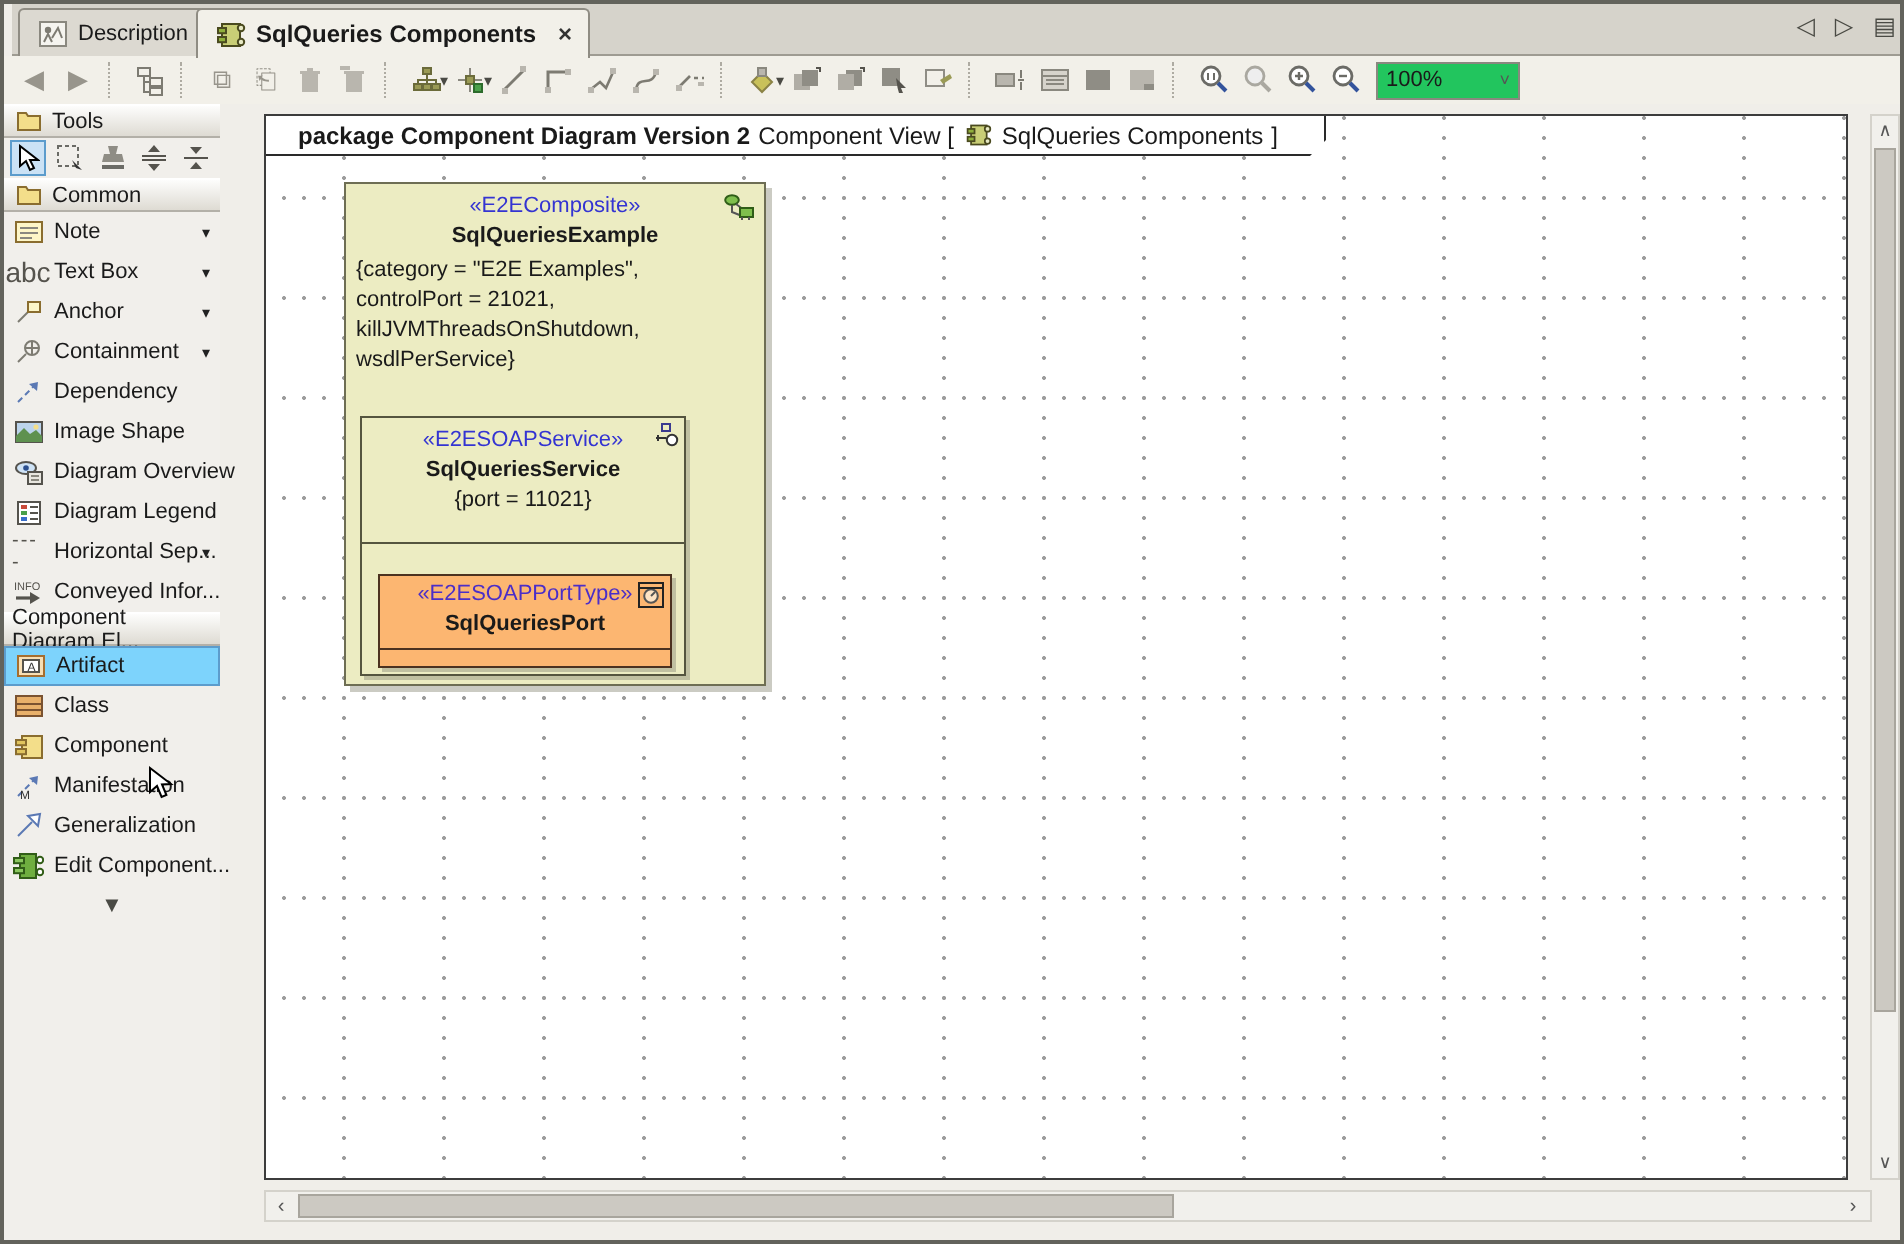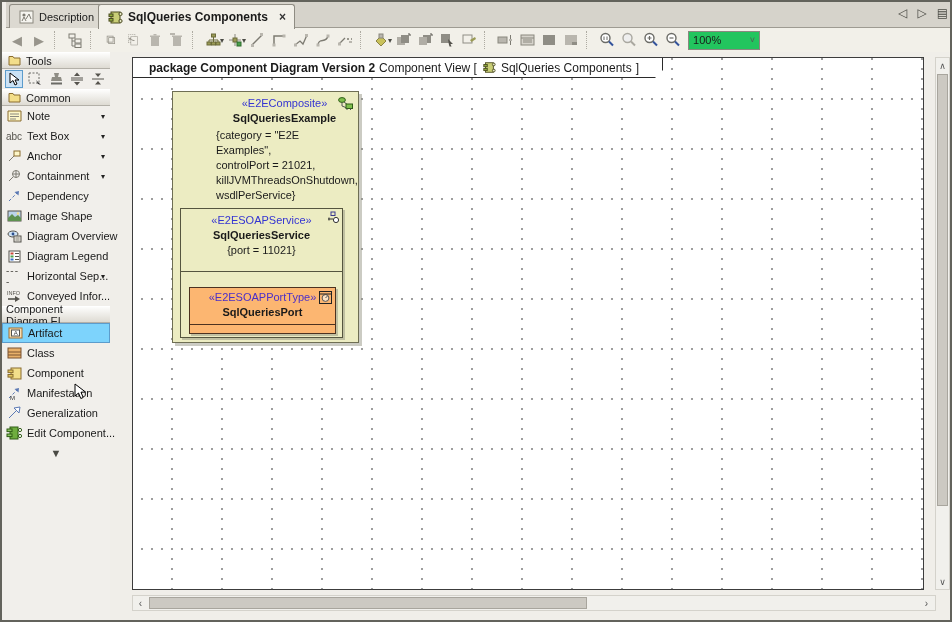--- a/index.html
+++ b/index.html
@@ -45,21 +45,21 @@
       radial-gradient(circle, #9d9d9d 0.9px, transparent 1.1px);
     background-size:10px 50px, 50px 10px;
     background-position:4px 16px, 14px 6px;
   }
   .frame-header { position:absolute; left:0; top:0; width:530px; height:20px; background:#fff; border-right:1px solid #2a2a2a; border-bottom:1px solid #2a2a2a;
     clip-path:polygon(0 0,100% 0,100% 12px,522px 20px,0 20px);
     display:flex; align-items:center; gap:4px; padding:0 16px; font-size:12px; }
   .frame-header .bold { font-weight:bold; }
 
   .shadowbox { box-shadow:3px 3px 0 rgba(140,140,122,0.45); }
-  .composite { position:absolute; left:39px; top:33px; width:187px; height:252px; background:#ececc2; border:1px solid #6e6e54;padding-left:38px; }
+  .composite { position:absolute; left:39px; top:33px; width:211px; height:252px; background:#ececc2; border:1px solid #6e6e54; }
   .stereo { text-align:center; color:#3434d2; padding-top:5px; }
   .elname { text-align:center; font-weight:bold; margin-top:3px; }
   .props { padding:4px 5px 0 5px; line-height:15px; }
   .corner-ico { position:absolute; top:4px; right:4px; }
 
   .service { position:absolute; left:7px; top:116px; width:163px; height:130px; background:#ececc2; border:1px solid #55553f; box-shadow:2px 2px 0 rgba(140,140,122,0.45); }
   .service .hsep { position:absolute; left:0; top:62px; width:100%; border-top:1px solid #55553f; }
   .service .portval { text-align:center; margin-top:3px; }
 
   .porttype { position:absolute; left:8px; top:78px; width:147px; height:47px; background:#fcb671; border:1px solid #4c3220; box-shadow:2px 2px 0 rgba(140,140,122,0.45); }
@@ -346,21 +346,21 @@
       <span class="ico16">
         <svg width="15" height="12" viewBox="0 0 15 12">
             <path d="M1 1 H14 V11 H1 Z" fill="#fdf6c8" stroke="#8a6d2f"></path>
             <path d="M3 4 H12 M3 6.5 H12 M3 9 H9" stroke="#8a887f"></path>
           </svg>
       </span>
       <span class="lbl">Note</span>
       <span class="dda">▾</span>
     </div>
     <div class="sb-item">
-      <span class="ico16" style="font-size:10px;color:#55534d;">abc</span>
+      <span class="ico16" style="font-size:14px;color:#55534d;">abc</span>
       <span class="lbl">Text Box</span>
       <span class="dda">▾</span>
     </div>
     <div class="sb-item">
       <span class="ico16">
         <svg width="14" height="14" viewBox="0 0 14 14">
             <path d="M2 12 L8 6" stroke="#7d7b72"></path>
             <rect x="7" y="2" width="6" height="5" fill="#fdf6c8" stroke="#8a6d2f"></rect>
           </svg>
       </span>

